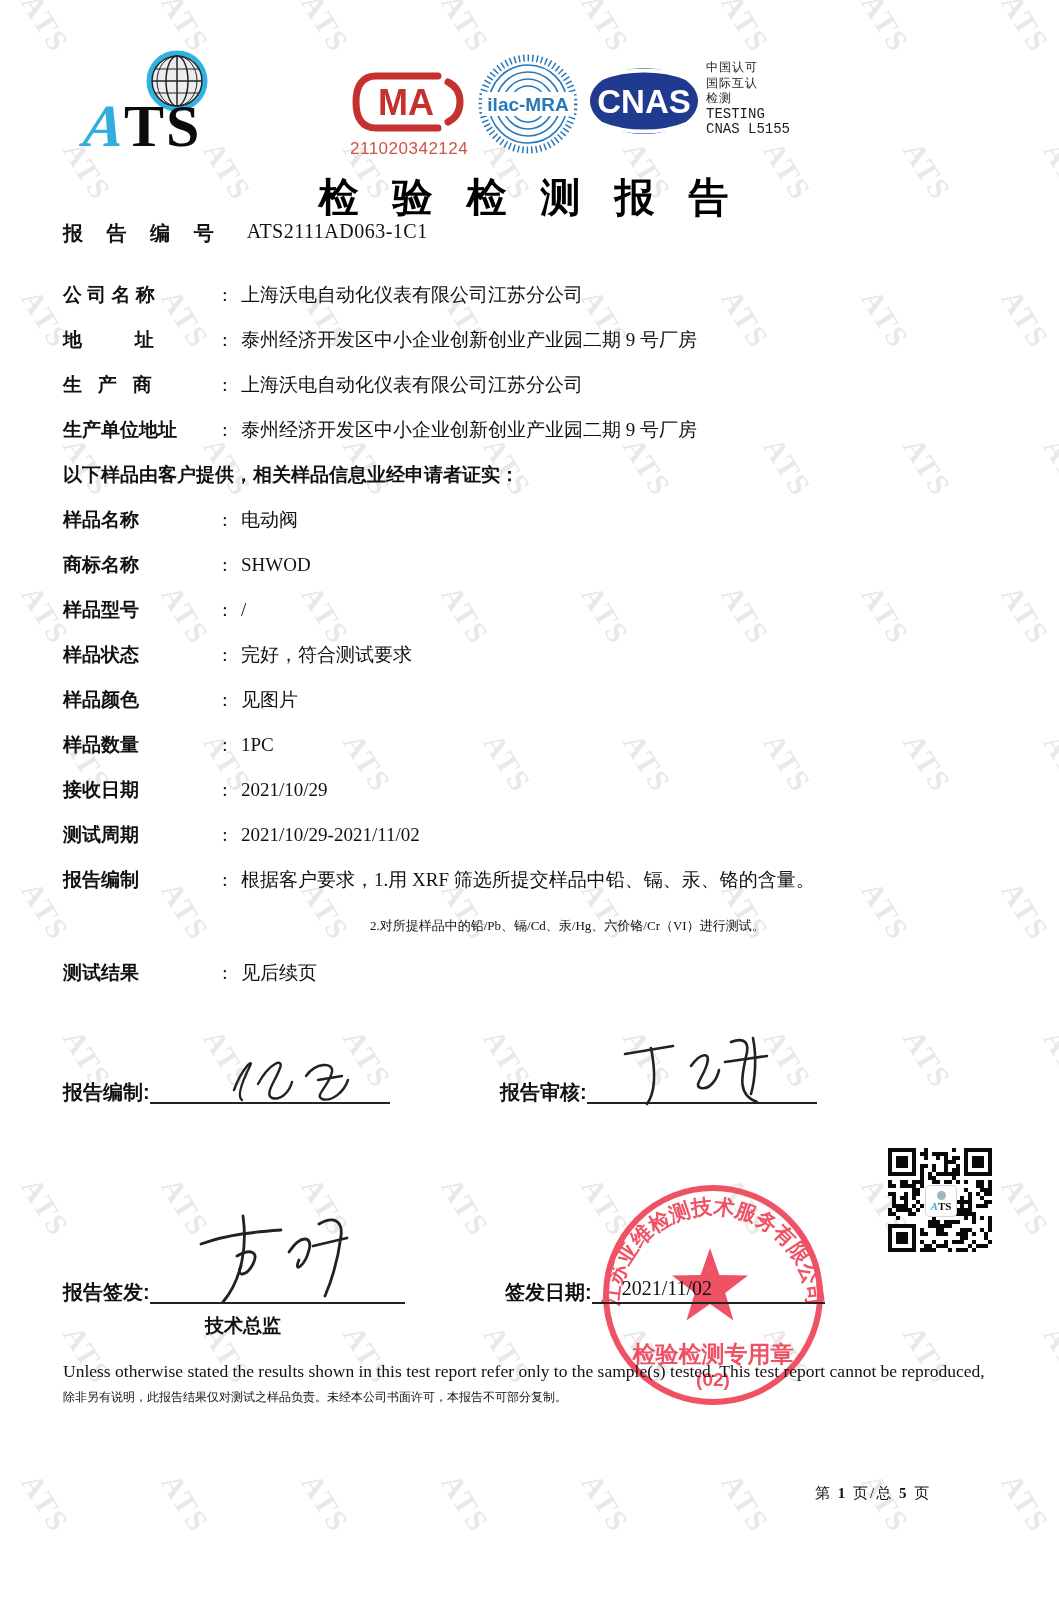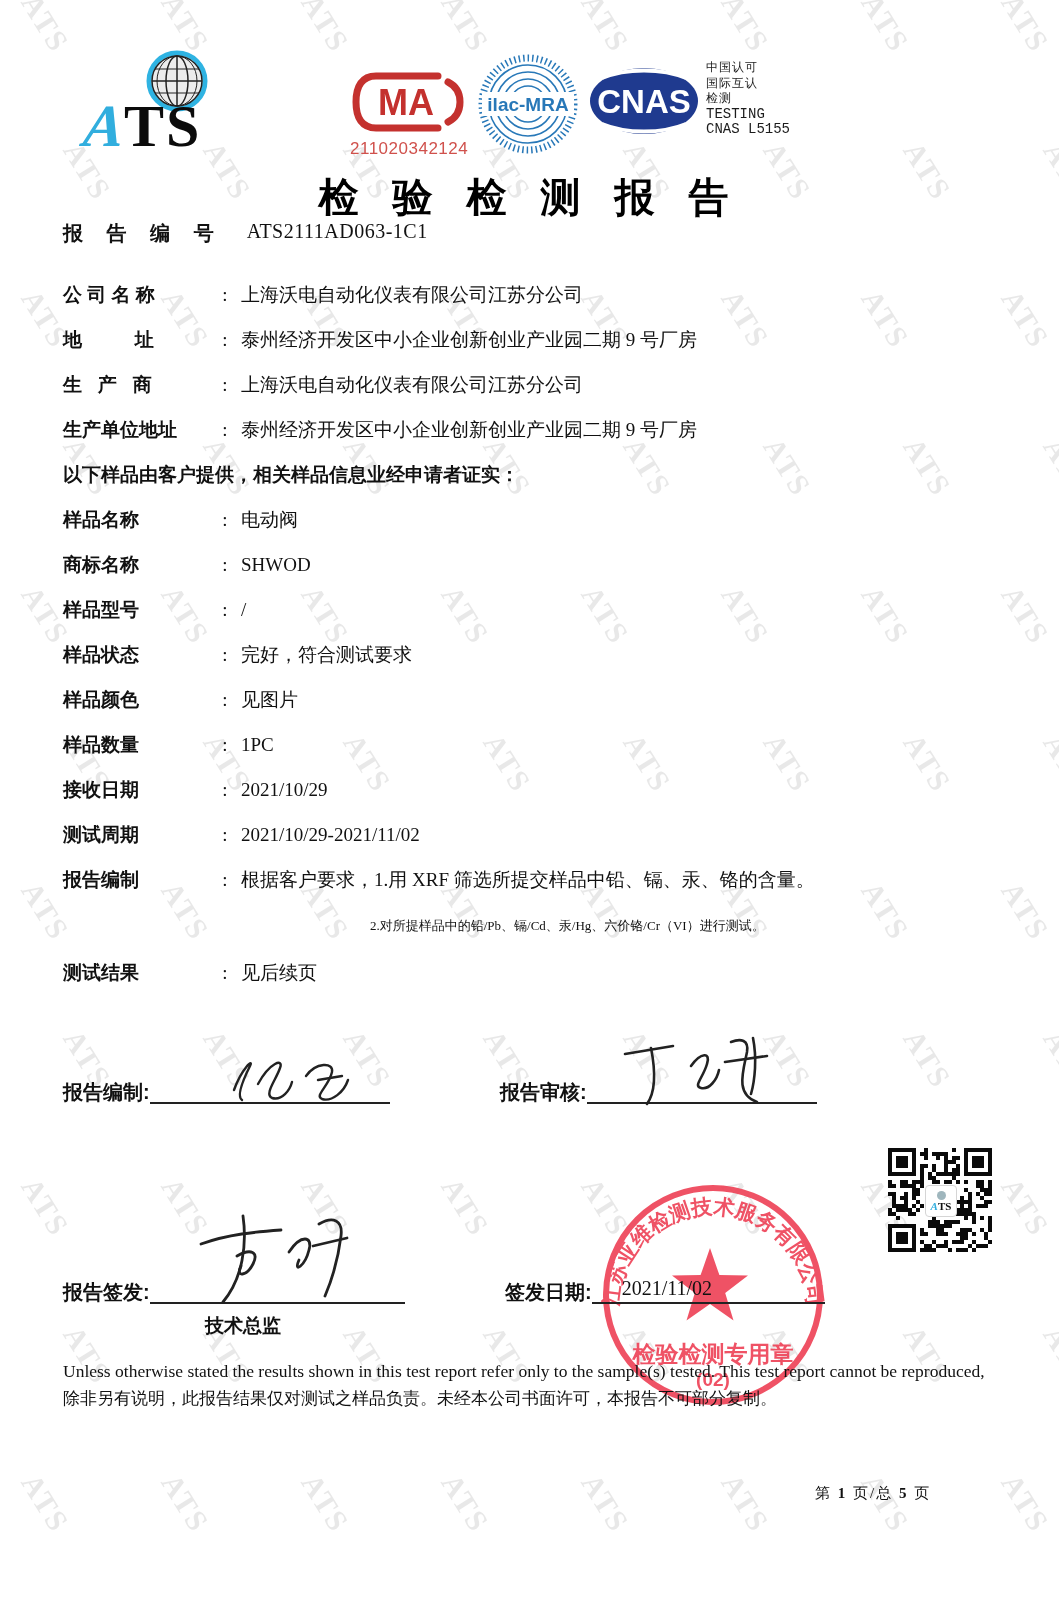--- a/index.html
+++ b/index.html
@@ -74,21 +74,21 @@
     border:1px solid #d5d5d5;border-radius:4px;display:flex;flex-direction:column;
     align-items:center;justify-content:center;font-family:"Liberation Serif",serif;
     font-weight:900;font-size:11px;line-height:11px;
   }
   .qr-logo .dot{width:9px;height:9px;border-radius:50%;background:#9fb6bd;margin-bottom:1px;}
   .qr-logo .qa{color:#31aede;font-style:italic;}
   .qr-logo .qts{color:#111;}
 
   
   .footer{position:absolute;left:63px;top:1358px;right:30px;font-size:17.5px;line-height:27px;font-family:"Liberation Serif",serif;}
-  .footer .zh{font-size:17px;}
+  .footer .zh{font-size:12px;font-family:Liberation Mono, monospace;}
   .page-num{position:absolute;left:815px;top:1484px;font-size:15px;font-family:"Liberation Serif",serif;letter-spacing:2px;}
   .page-num b{font-family:"Liberation Serif",serif;}
 </style>
 </head>
 <body>
 
 <div class="page">
   <div class="wm-layer">
       <span class="wm" style="left: 14px; top: 6px;">ATS</span>
       <span class="wm" style="left: 154px; top: 6px;">ATS</span>

